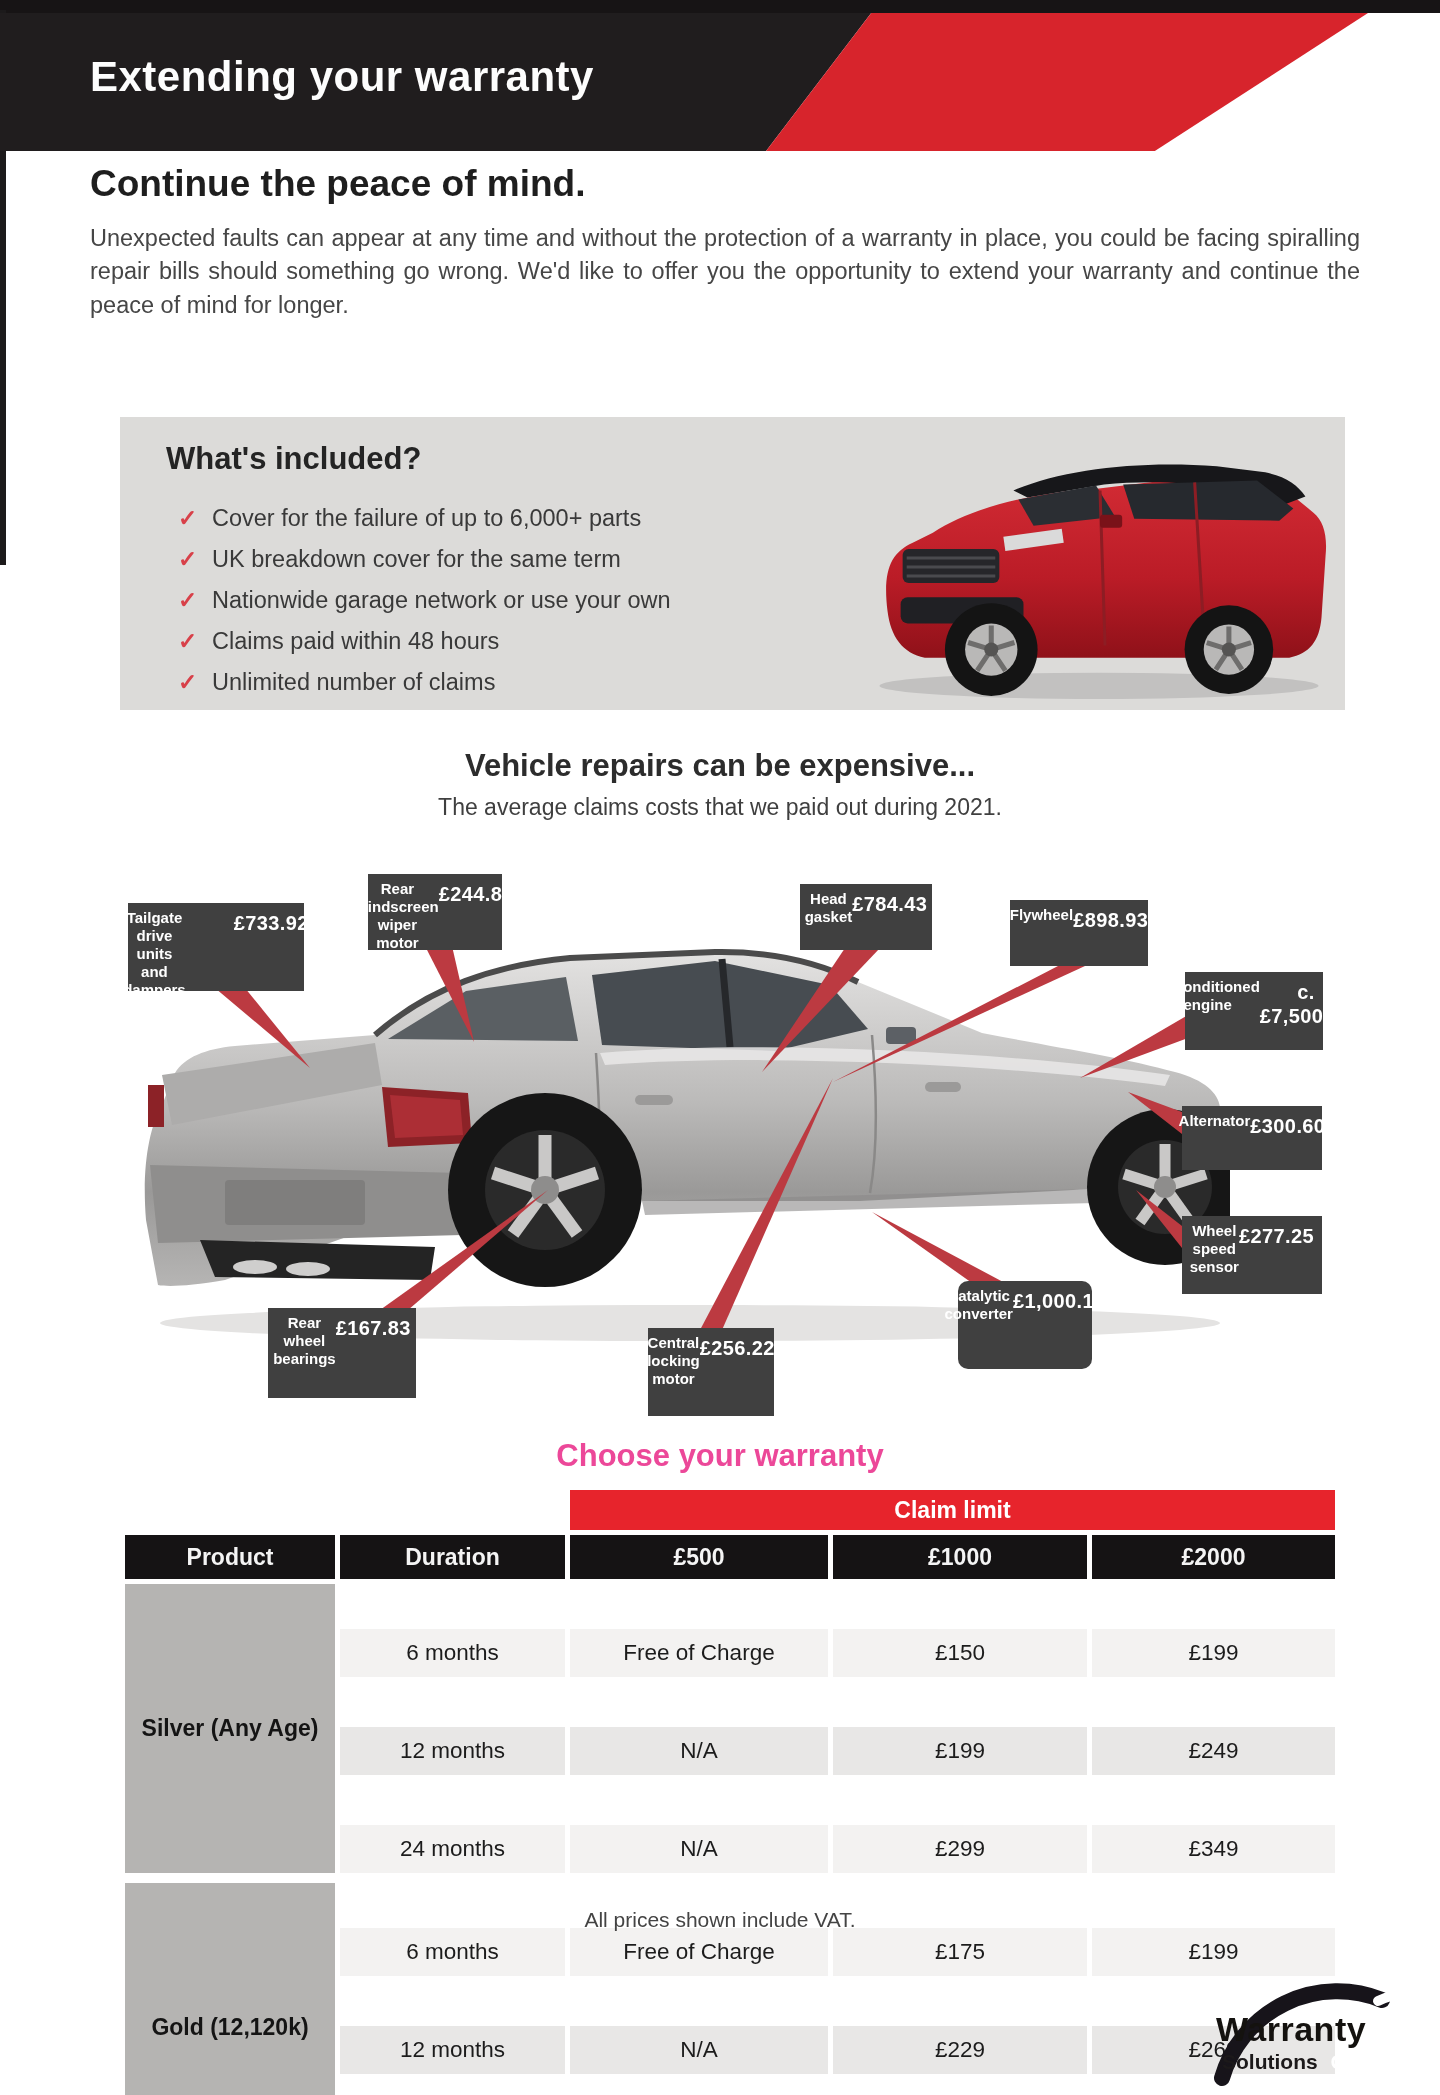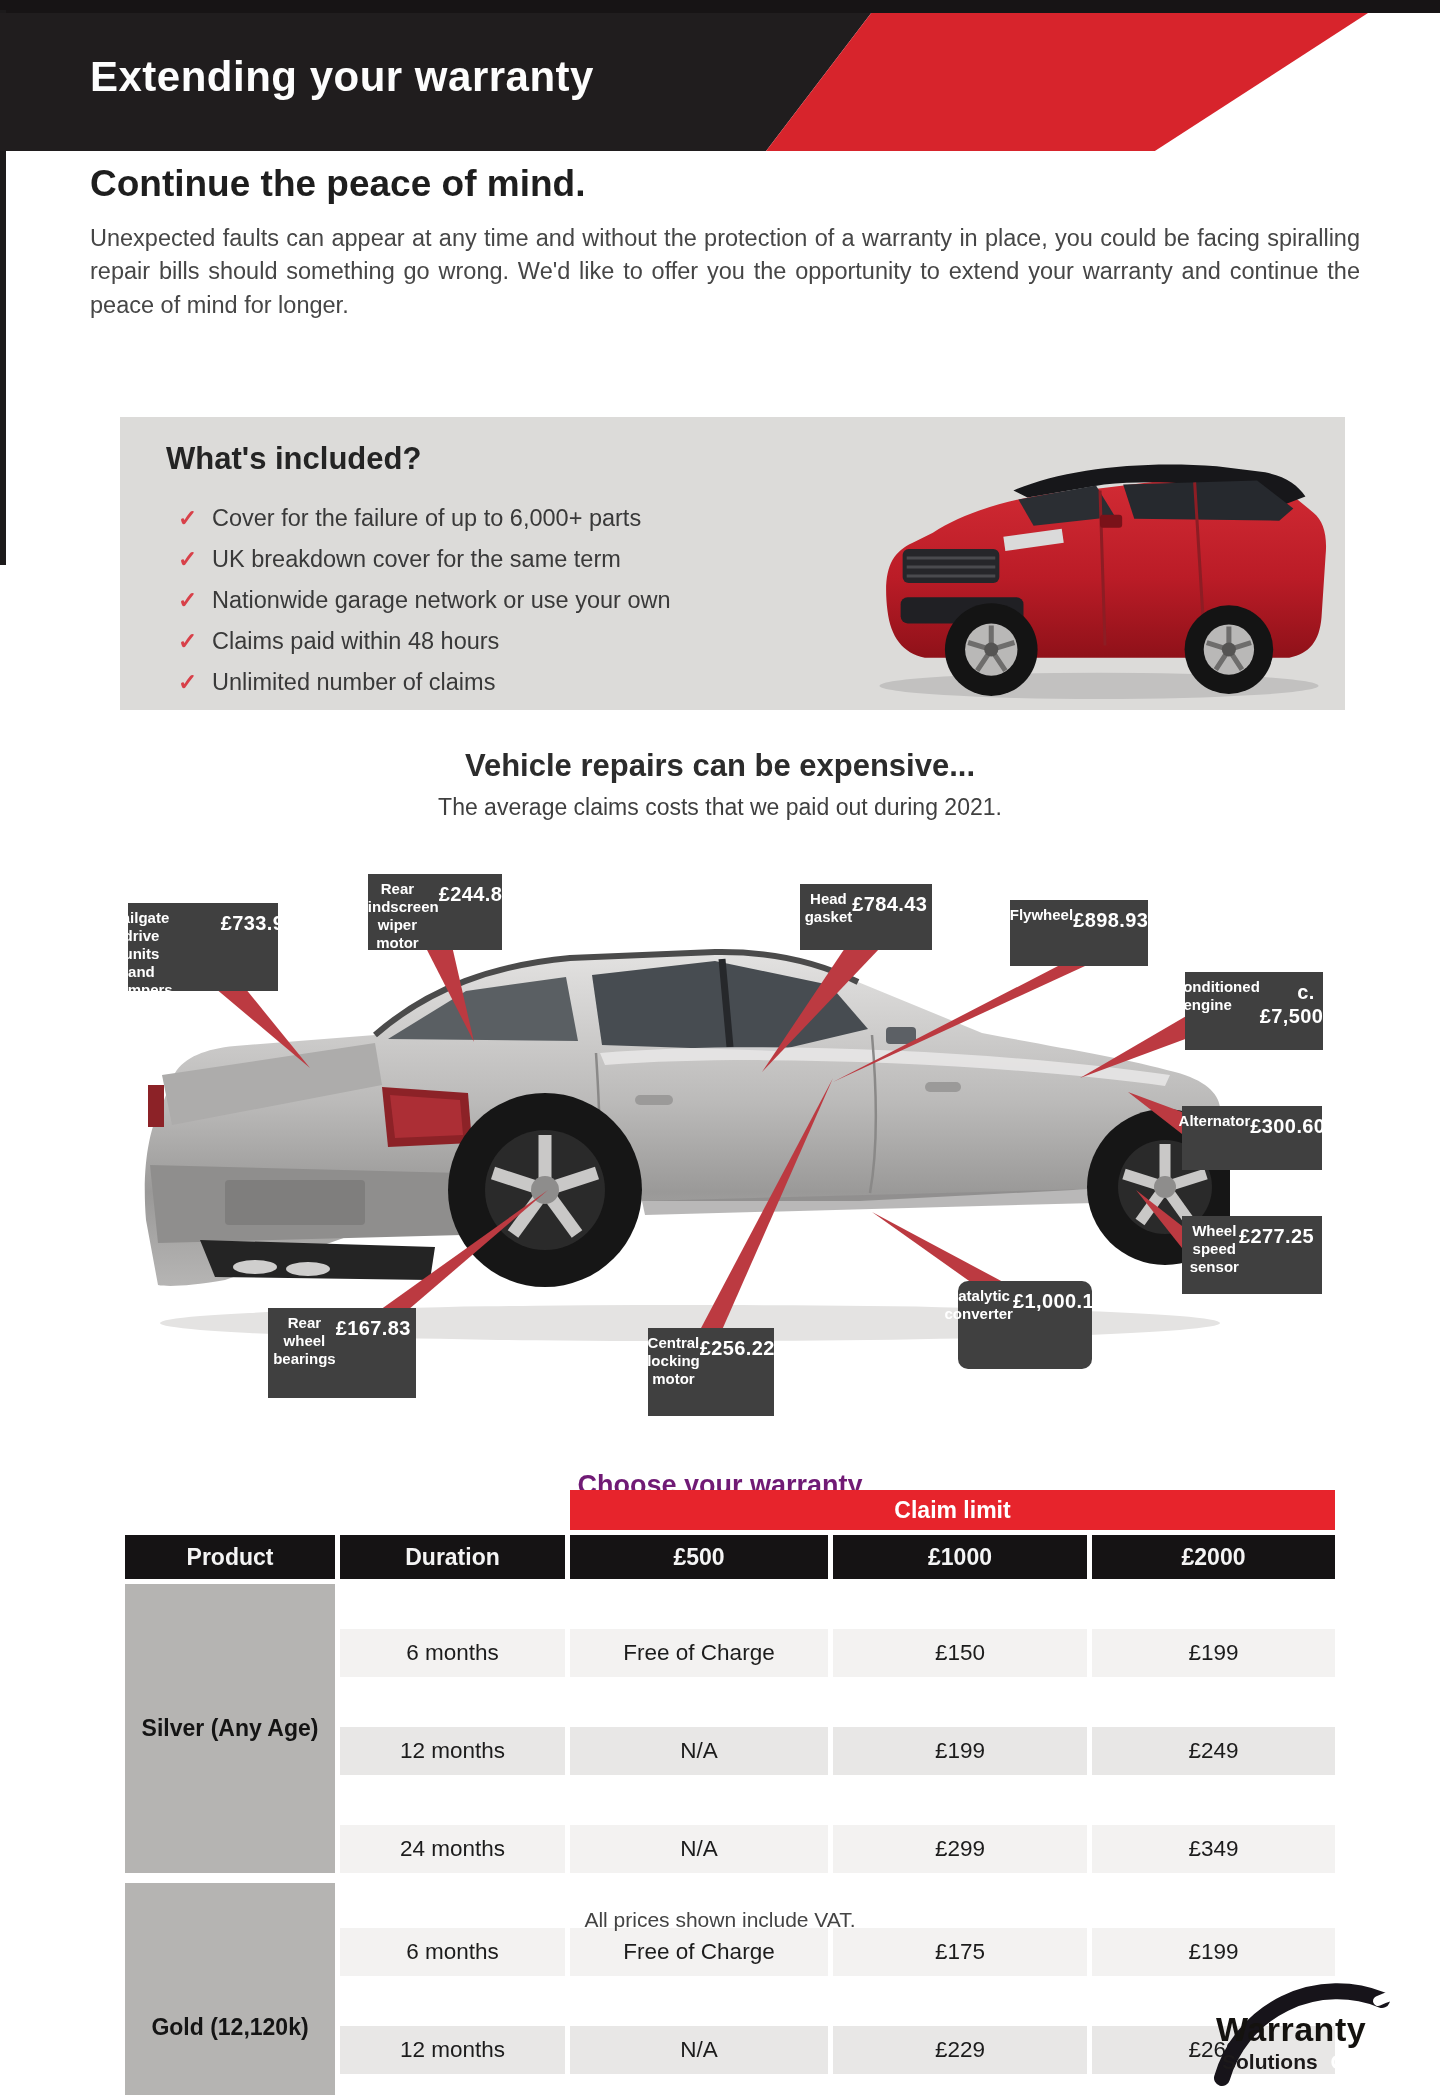--- a/index.html
+++ b/index.html
@@ -31,21 +31,21 @@
              font-size:31px;font-weight:700;color:#2c2c2c;}
   .rep-sub{position:absolute;left:0;top:794px;width:1440px;text-align:center;font-size:23px;color:#3f3f3f;}
   .sedan{position:absolute;left:130px;top:935px;width:1100px;height:412px;}
   .pointers{position:absolute;left:0;top:860px;width:1440px;height:580px;pointer-events:none;}
   .callout{position:absolute;background:#404040;color:#fff;text-align:center;box-sizing:border-box;
            display:flex;flex-direction:row;justify-content:center;padding:6px 8px;}
   .callout .lbl{font-weight:700;font-size:15px;line-height:1.2;}
   .callout .prc{font-weight:700;font-size:20px;line-height:1.2;margin-top:2px;letter-spacing:.4px;}
   
   .tbl-title{position:absolute;left:0;top:1438px;width:1440px;text-align:center;
-             font-size:27px;font-weight:700;color:#701a75;margin-top:32px;}
+             font-size:31px;font-weight:700;color:#ec4899;}
   .tbl{position:absolute;left:125px;top:1490px;width:1210px;}
   .claim-bar{margin-left:445px;width:765px;height:40px;background:#e7242c;color:#fff;
              font-size:23px;font-weight:700;display:flex;align-items:center;justify-content:center;}
   .grid{display:grid;grid-template-columns:210px 225px 258px 254px 243px;column-gap:5px;row-gap:5px;margin-top:5px;}
   .hcell{height:44px;background:#151314;color:#f4f4f4;font-size:23px;font-weight:700;
          display:flex;align-items:center;justify-content:center;}
   .pcell{grid-column:1;grid-row:1/4;background:#b5b4b2;color:#141414;font-size:23px;font-weight:700;
          display:flex;align-items:center;justify-content:center;}
   .dcell{height:48px;display:flex;align-items:center;justify-content:center;font-size:22.5px;color:#1c1c1c;margin-top:45px;}
   .row-a{background:#f3f2f1;} .row-b{background:#e8e7e6;}
@@ -212,21 +212,21 @@
       <polygon points="1058,106 1085,106 833,222"></polygon>
       <polygon points="1188,155 1188,178 1080,218"></polygon>
       <polygon points="1182,252 1182,274 1128,232"></polygon>
       <polygon points="1182,366 1182,388 1136,330"></polygon>
       <polygon points="972,423 1005,423 872,352"></polygon>
       <polygon points="700,470 722,470 833,218"></polygon>
       <polygon points="380,450 408,450 548,330"></polygon>
     </g>
   </svg>
 
-  <div class="callout" style="left:128px;top:903px;width:150px;height:88px;gap:48px;">
+  <div class="callout" style="left:128px;top:903px;width:176px;height:88px;gap:48px;">
     <div class="lbl">Tailgate drive units and dampers</div>
       <div class="prc">£733.92</div>
     </div>
   <div class="callout" style="left:368px;top:874px;width:134px;height:76px;">
     <div class="lbl">Rear windscreen wiper motor</div>
       <div class="prc">£244.82</div>
     </div>
   <div class="callout" style="left:800px;top:884px;width:132px;height:66px;">
     <div class="lbl">Head gasket</div>
       <div class="prc">£784.43</div>

